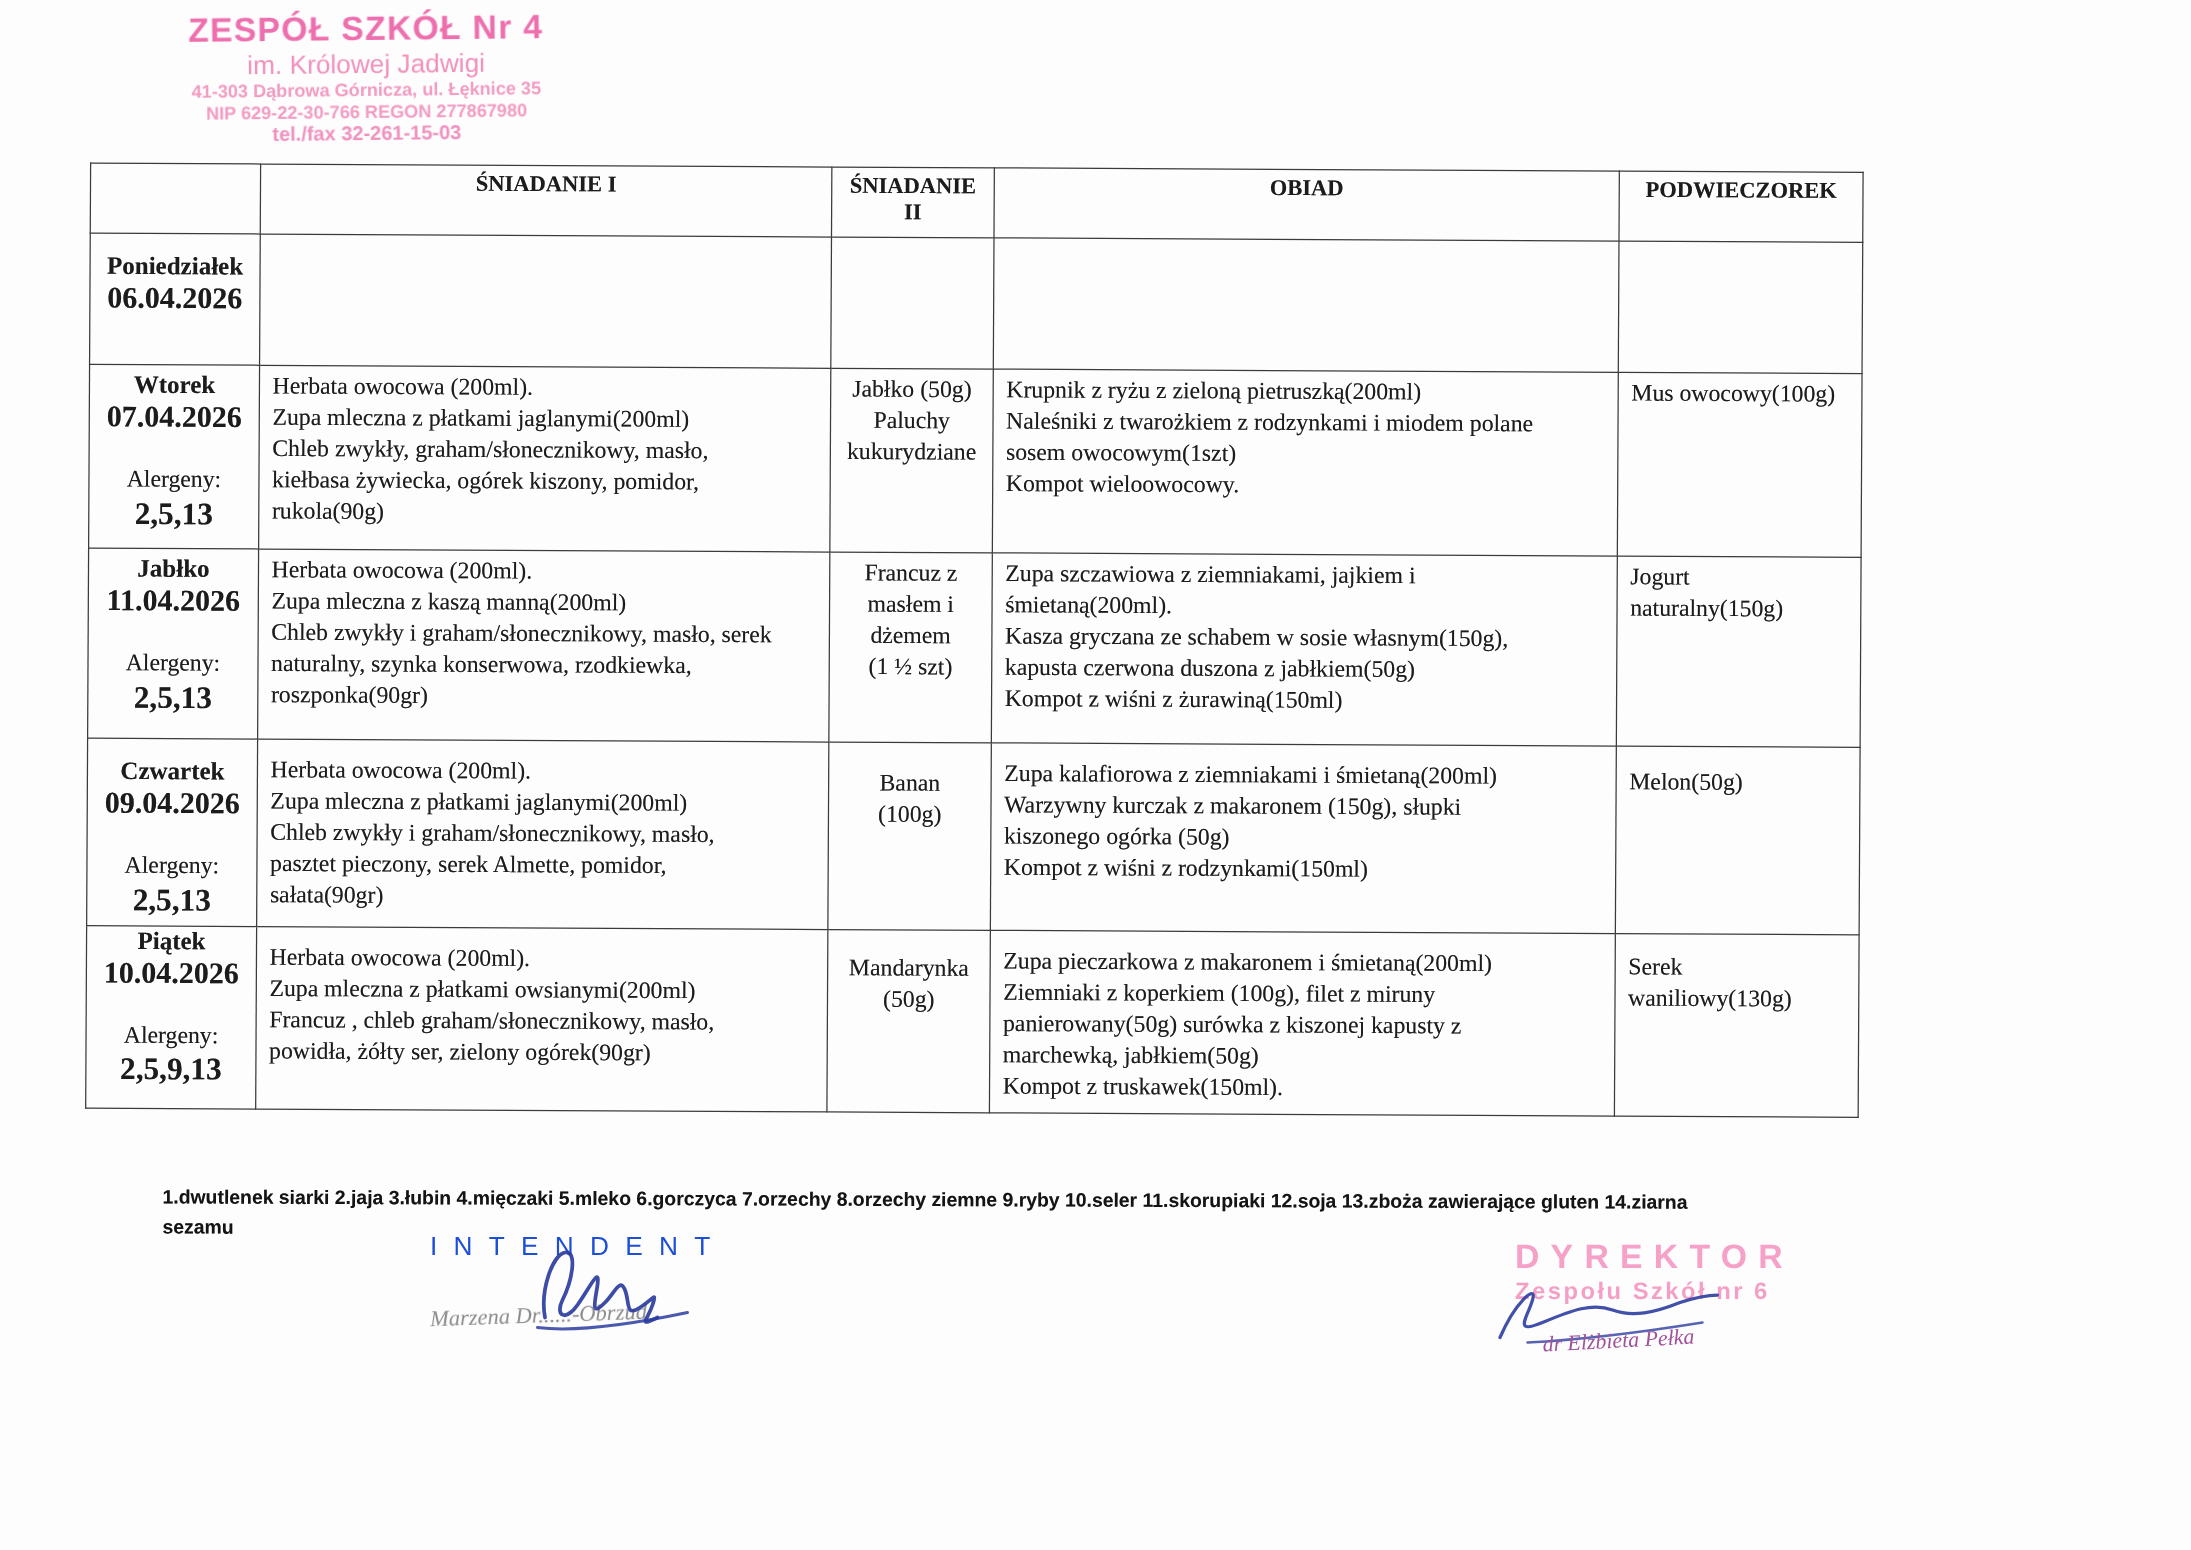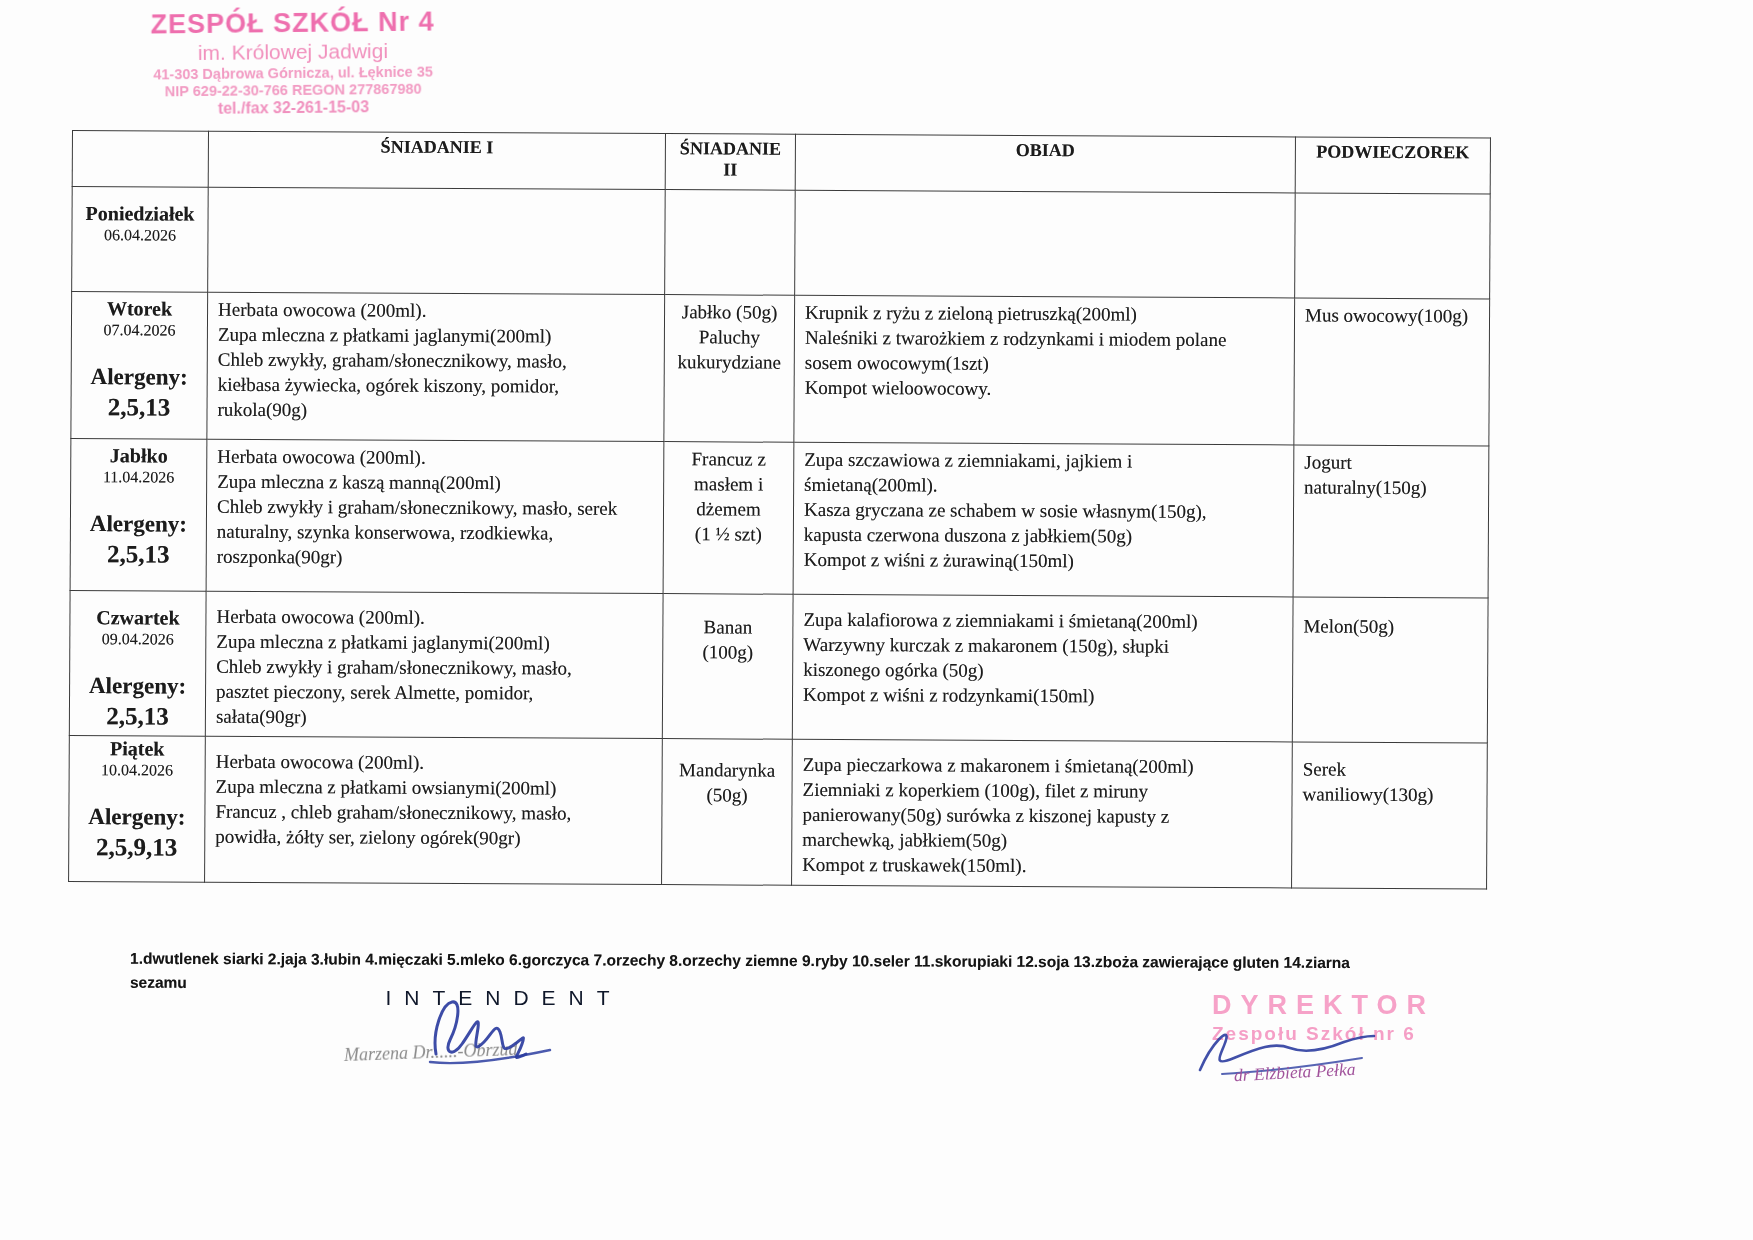--- a/index.html
+++ b/index.html
@@ -30,40 +30,40 @@
     transform:rotate(0.3deg);transform-origin:0 0;
     text-shadow:0 0 .4px rgba(0,0,0,.45);
   }
   table.menu td,table.menu th{
     border:1.6px solid #3b3b3b;vertical-align:top;padding:4px 10px;
     overflow:hidden;
   }
   th.colhead{font-size:18px;font-weight:bold;text-align:center;padding-top:12px;line-height:1.15;}
   td.day-cell{text-align:center;padding-top:22px;}
   .day-name{font-size:20px;font-weight:bold;line-height:1.2;}
-  .day-date{font-size:16px;font-weight:normal;line-height:1.2;}
-  .allergens-label{font-size:23px;font-weight:bold;margin-top:24px;line-height:1.2;text-align:center;}
+  .day-date{font-size:24px;font-weight:bold;line-height:1.2;}
+  .allergens-label{font-size:19px;font-weight:normal;margin-top:24px;line-height:1.2;text-align:center;}
   .allergens{font-size:25px;font-weight:bold;line-height:1.25;}
   td.cell-b1{padding:16px 8px 6px 14px;}
   td.cell-b2{text-align:center;padding-top:26px;}
   td.cell-lunch{padding:16px 8px 6px 12px;}
   td.cell-snack{padding:20px 6px 6px 12px;}
   .cell-text{font-size:19px;line-height:1.32;white-space:pre-line;}
   
   .legend{
     position:absolute;left:130px;top:949px;width:1290px;
     font-family:"Liberation Sans",sans-serif;font-size:15.5px;font-weight:bold;
     color:#141414;line-height:1.55;white-space:pre-line;
     transform:rotate(0.2deg);text-shadow:0 0 .4px rgba(0,0,0,.35);
   }
   
   .intendent{position:absolute;left:344px;top:986px;width:320px;}
   .intendent-label{
     font-family:"Liberation Sans",sans-serif;font-size:21px;font-weight:500;
-    letter-spacing:13px;color:#0f172a;text-align:center;
+    letter-spacing:13px;color:#1d4ed8;
   }
   .intendent-name{
     position:absolute;left:0;top:56px;font-style:italic;font-size:18px;
     color:#8b8b8b;transform:rotate(-2deg);filter:blur(.3px);white-space:nowrap;
   }
   .intendent-sig{position:absolute;left:78px;top:6px;}
   .director{position:absolute;left:1212px;top:990px;width:260px;text-align:left;}
   .director-label{
     font-family:"Liberation Sans",sans-serif;font-size:27px;font-weight:bold;
     letter-spacing:9px;color:#f6a2c8;filter:blur(.3px);

